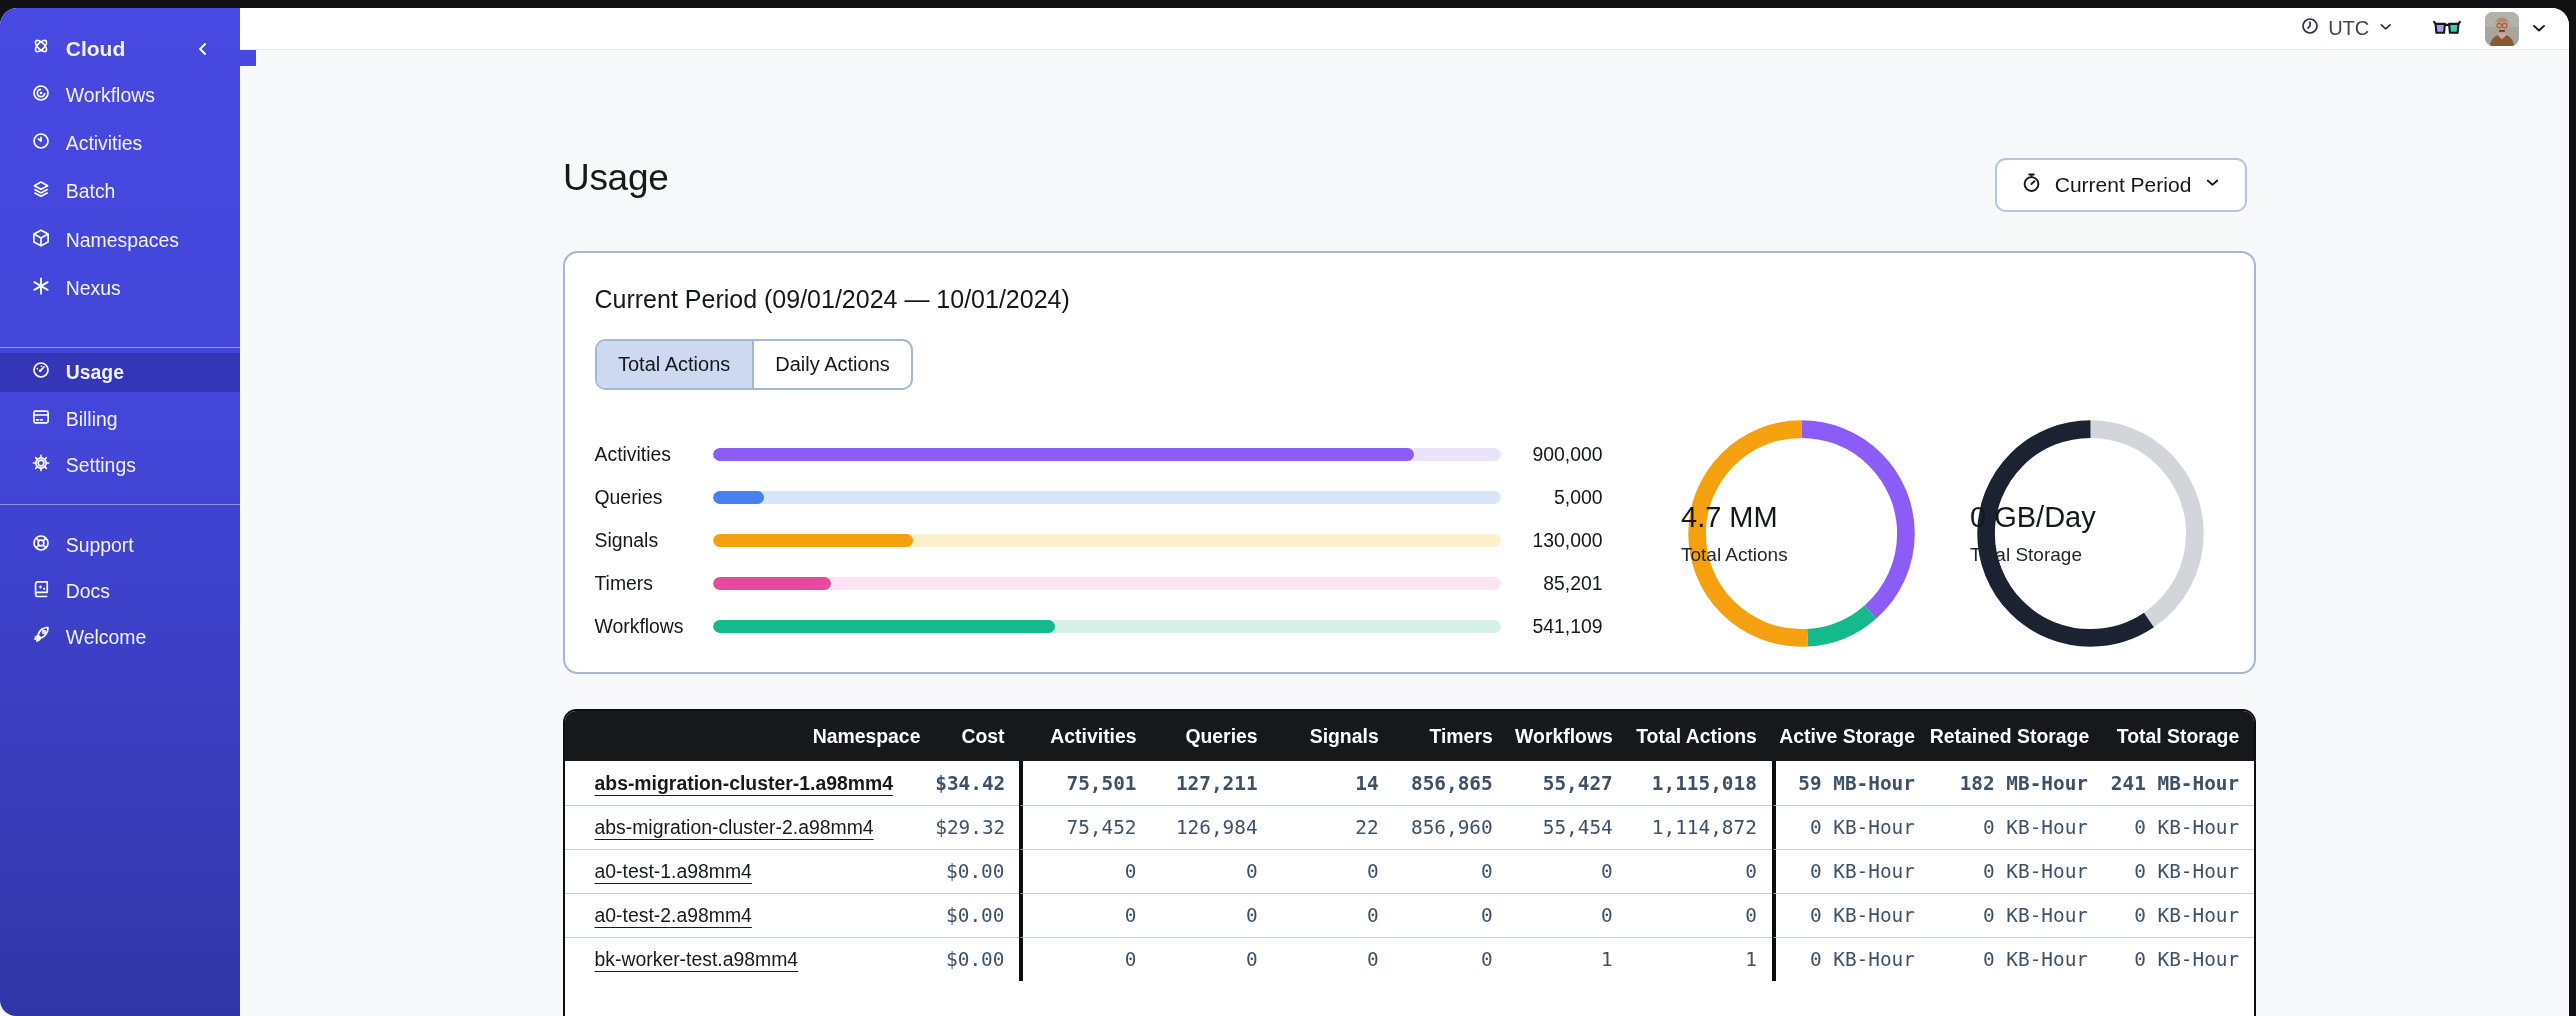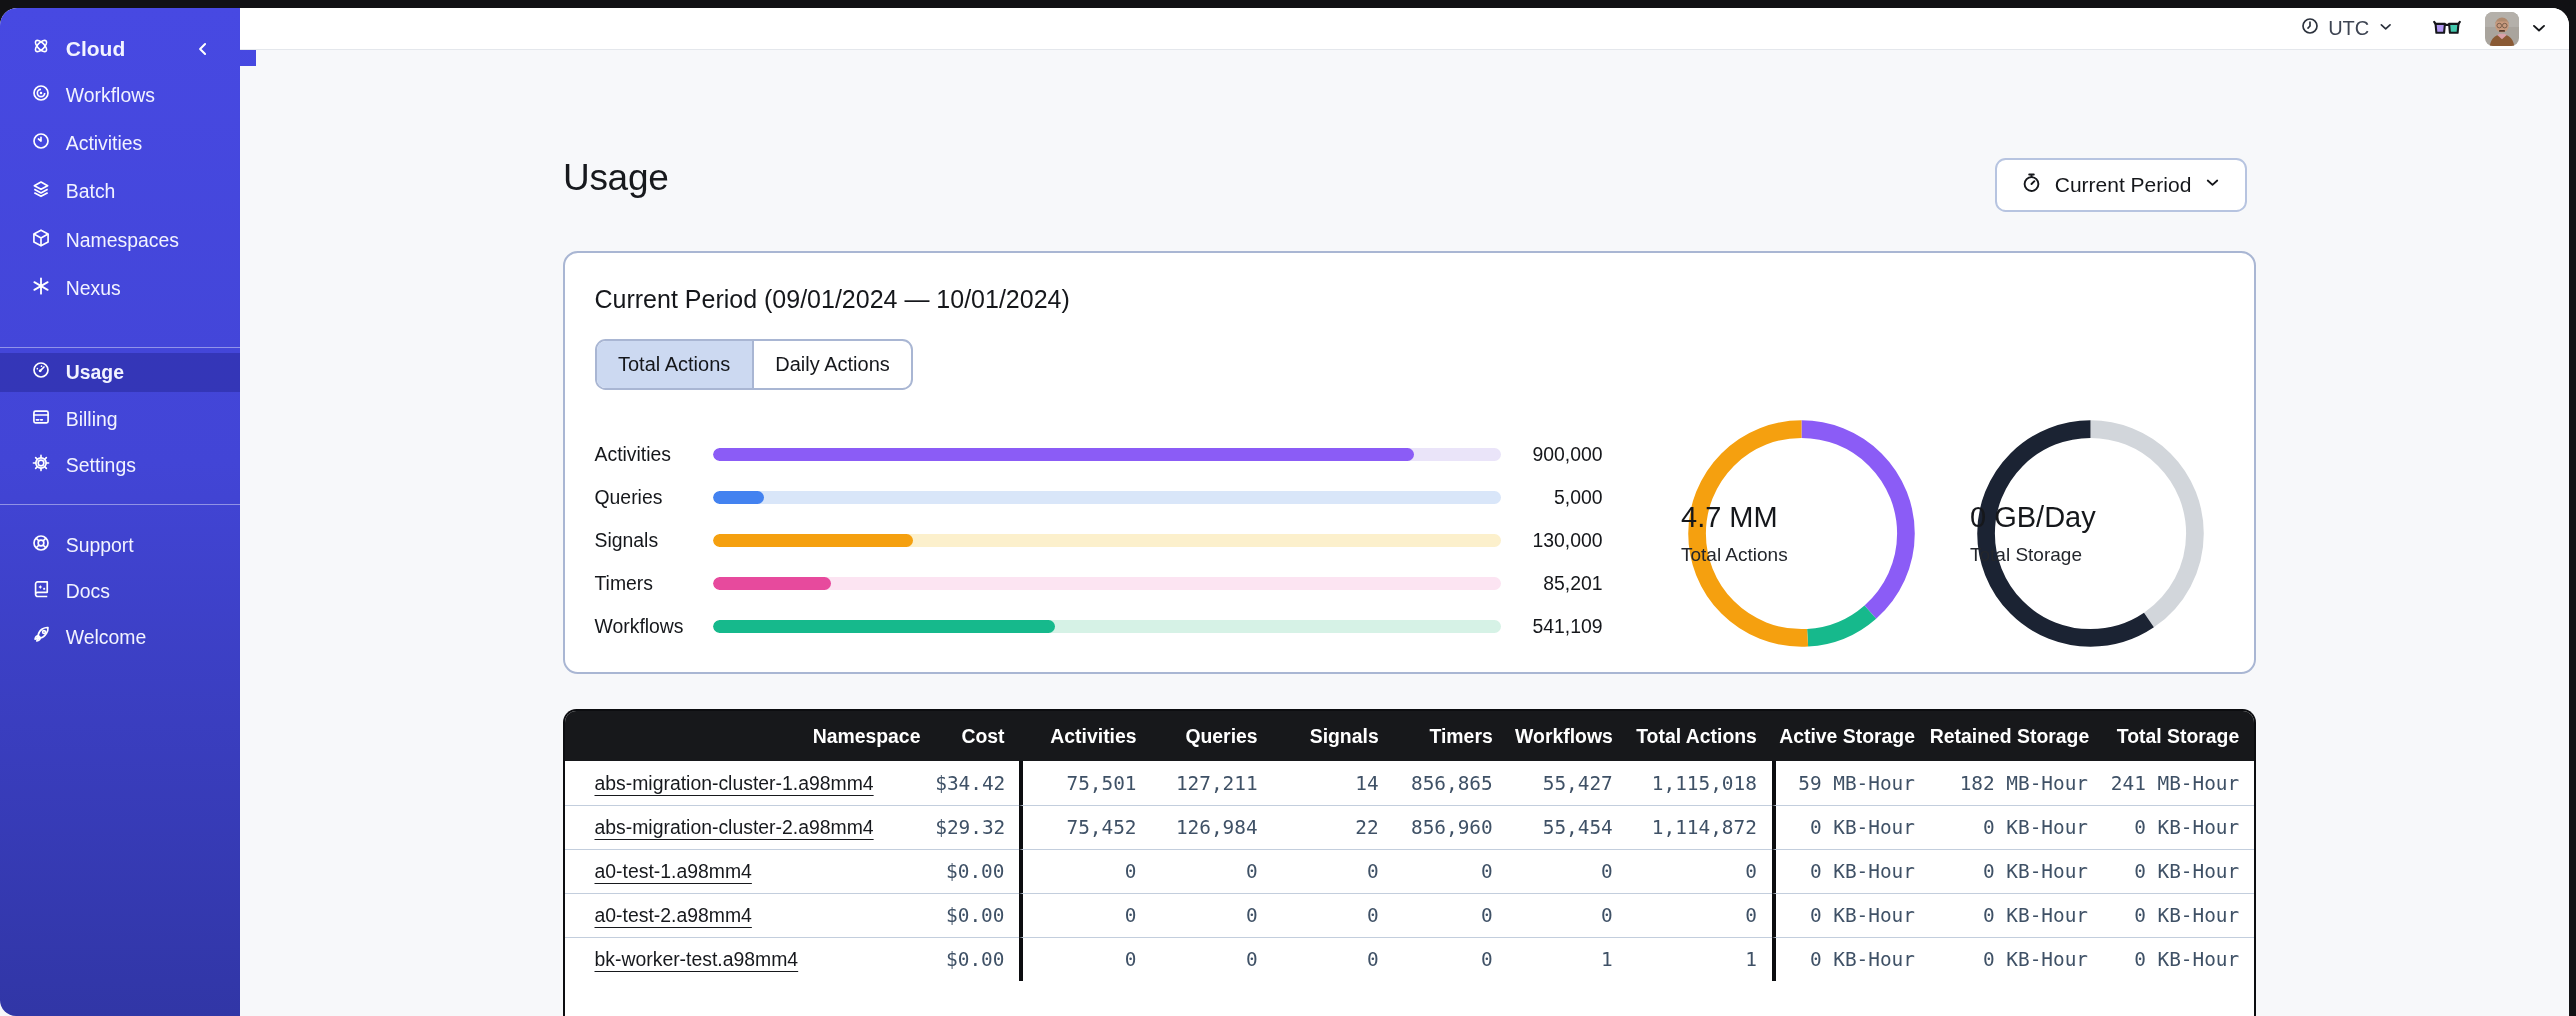--- a/index.html
+++ b/index.html
@@ -68,21 +68,21 @@
   .table-wrap { position:absolute; left:323px; top:643px; width:1693px; height:375px;
                 border:2.7px solid #0c0d10; border-bottom:none; border-radius:13.4px 13.4px 0 0;
                 overflow:hidden; background:#fff; }
   table { width:100%; border-collapse:separate; border-spacing:0; table-layout:fixed; }
   thead th { background:#17181b; color:#fff; font-size:19.4px; font-weight:600; height:50px;
              padding:0 14.8px 0 0; text-align:right; vertical-align:middle; white-space:nowrap; }
   thead th.first { text-align:right; padding-left:29.5px; }
   tbody td { height:44px; font-family:"DejaVu Sans Mono","Liberation Mono",monospace;
              font-size:19.4px; color:#3f5166; text-align:right; padding:0 14.8px 0 0;
              background:#fff; border-top:1.3px solid #c3cedd; vertical-align:middle; white-space:nowrap; }
-  tbody tr:first-child td { border-top:none; }
+  tbody tr:first-child td { border-top:none;font-weight:bold; }
   tbody td.first { font-family:"Liberation Sans","DejaVu Sans",sans-serif; text-align:left;
                    padding-left:29.5px; }
   td.sep, th.sep { border-left:4px solid #0c0d10; }
   thead th.sep { border-left-color:#17181b; }
   .ns-link { color:#17191d; text-decoration:underline; text-underline-offset:4.7px;
              text-decoration-thickness:1.3px; cursor:pointer; }
 
   .icon24 { width:20px; height:20px; }
 </style>
 </head>

